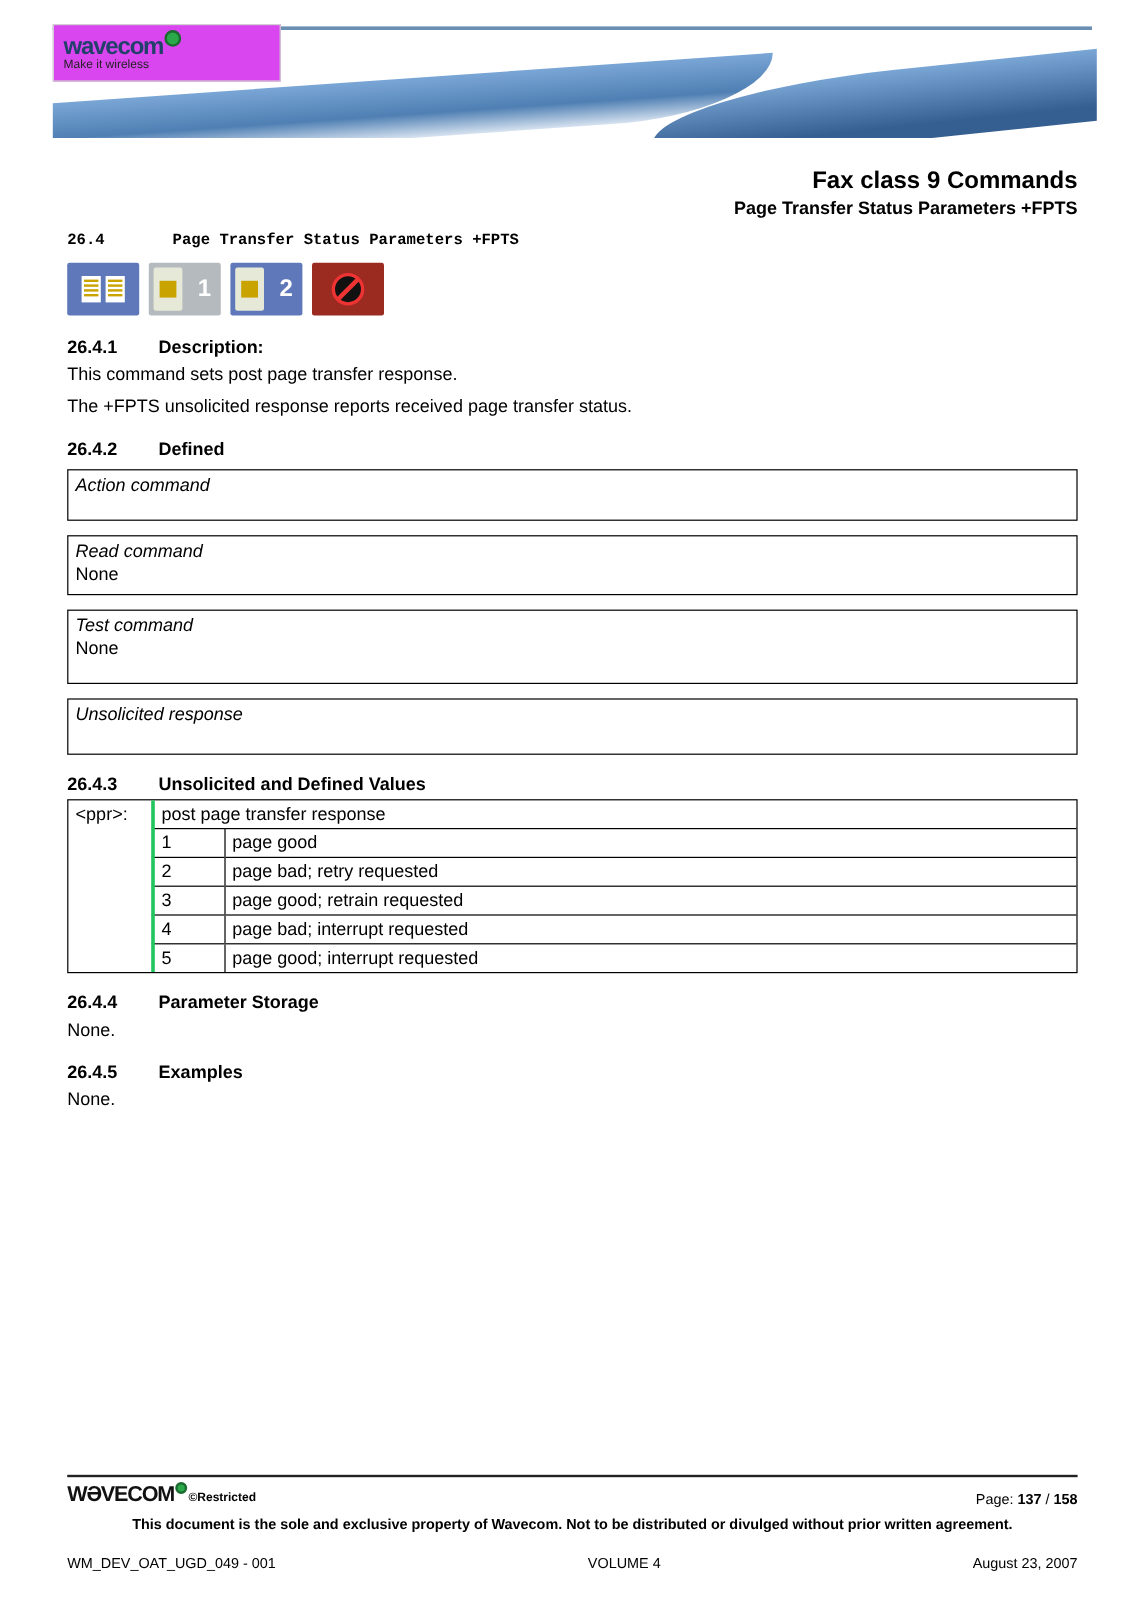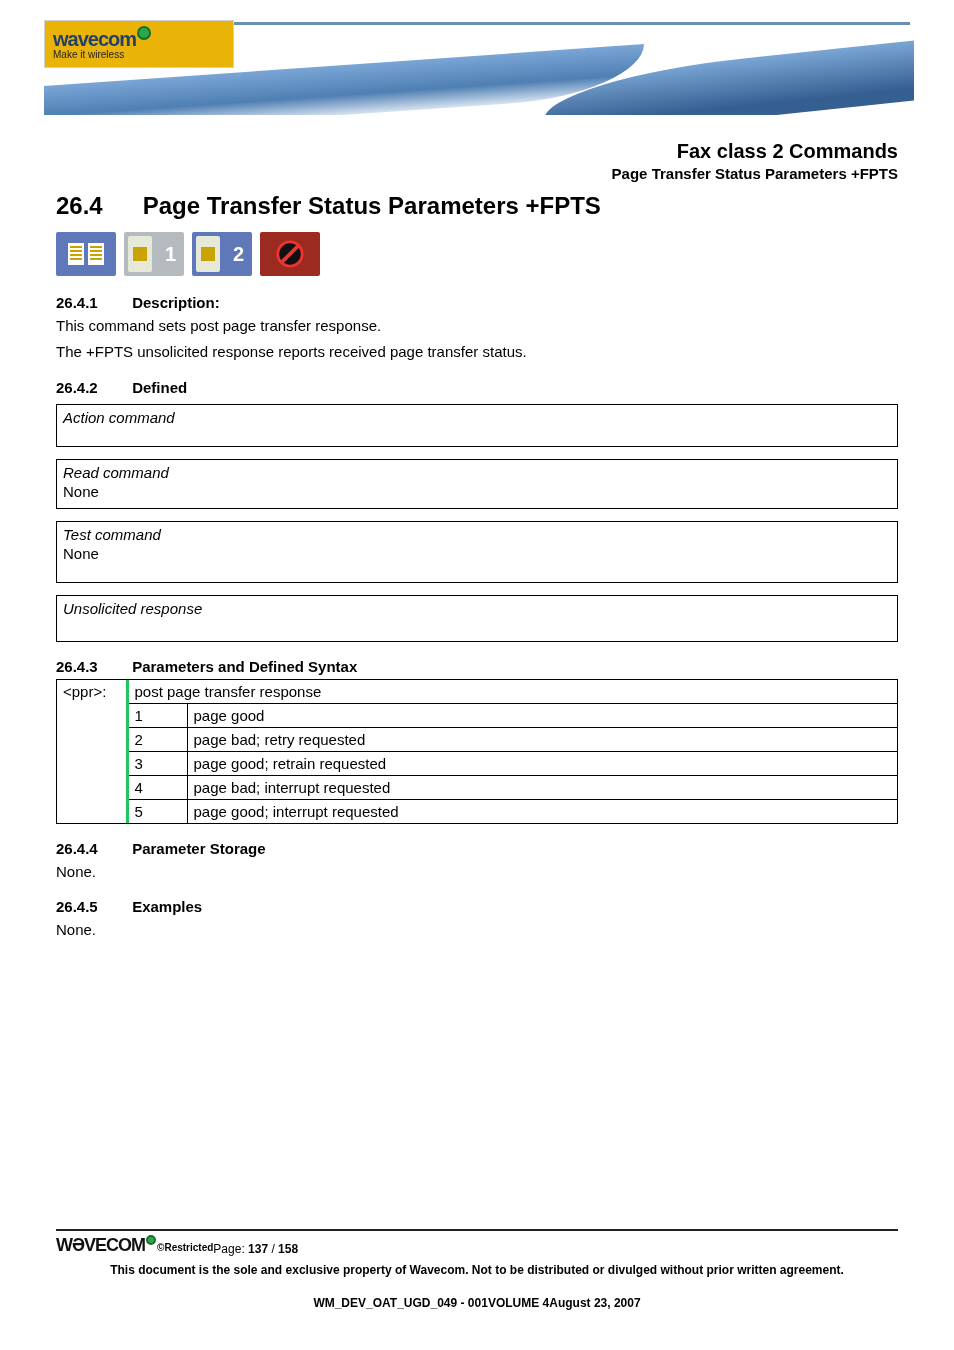--- a/index.html
+++ b/index.html
@@ -38,42 +38,42 @@
     transform: skewY(-4deg);
   }
   .swoosh-right {
     position:absolute; right:40px; top:35px; width:370px; height:60px;
     background: linear-gradient(180deg,#7aa6d6 0%, #355f90 80%);
     border-top-left-radius: 200px 40px;
     transform: skewY(-6deg);
   }
   .logo-box {
     position:absolute; left:44px; top:20px; width:190px; height:48px;
-    background:#eab308; border:1px solid #d0d0d0;
+    background:#d946ef; border:1px solid #d0d0d0;
     display:flex; flex-direction:column; justify-content:center;
     padding-left:8px;
     z-index:2;
   }
   .logo-text {
     font-weight:900; color:#23406b; font-size:20px; letter-spacing:-1px;
     display:flex; align-items:baseline;
   }
   .logo-g {
     position:relative; top:-6px; left:1px;
     display:inline-block; width:14px; height:14px; border-radius:50%;
     background:#2aa84a; border:2px solid #1a6b30;
   }
   .logo-tag { font-size:10px; color:#222; margin-top:-2px; }
 
   
   .title-block { text-align:right; margin-top:6px; margin-bottom:10px; }
   .title1 { font-size:20px; font-weight:700; font-family: Verdana, sans-serif; }
   .title2 { font-size:15px; font-weight:700; margin-top:2px; }
 
-  .h2 { font-family: Liberation Sans, sans-serif; font-weight:900; font-size:24px; margin:6px 0 12px 0; }
+  .h2 { font-family: Liberation Mono, monospace; font-weight:900; font-size:13px; margin:6px 0 12px 0; }
   .h2 .num { display:inline-block; width:80px; }
   .h3 { font-family: Arial Black, Arial, sans-serif; font-weight:900; font-size:15px; margin:16px 0 4px 0; color:#000; }
   .h3 .num { display:inline-block; width:72px; }
 
   
   .iconstrip { display:flex; gap:8px; margin:10px 0 18px 0; }
   .icon {
     width:60px; height:44px; border-radius:2px;
     display:flex; align-items:center; justify-content:center;
     background:#5e78b9; position:relative;
@@ -104,29 +104,29 @@
   .ptable { width:100%; border-collapse:collapse; font-size:15px; }
   .ptable td { vertical-align:top; padding:3px 6px; }
   .ptable .col0 { width:70px; border-right:3px solid #22c55e; font-weight:400; }
   .ptable .col1 { width:60px; border-right:1px solid #000; text-align:left; }
   .ptable .rowline td.col1, .ptable .rowline td.col2 { border-top:1px solid #000; }
   .ptable td.col2 {}
 
   
   .footer-zone { position:absolute; left:56px; right:56px; bottom:40px; }
   .footrule { border:0; border-top:2px solid #222; margin-bottom:4px; }
-  .footline1 { display:flex; justify-content:flex-start; align-items:flex-end; font-size:12px; }
+  .footline1 { display:flex; justify-content:space-between; align-items:flex-end; font-size:12px; }
   .footlogo { display:flex; align-items:baseline; }
   .footlogo .wv { font-family: Arial Black, Arial, sans-serif; font-weight:900; font-size:18px; letter-spacing:-1px; color:#111; }
   .footlogo .g  { position:relative; top:-6px; left:1px; display:inline-block;width:10px;height:10px;border-radius:50%;background:#2aa84a;border:2px solid #1a6b30;}
   .footlogo .rest { font-size:10px; font-weight:700; margin-left:2px; }
   .pagelbl { font-size:12px; }
   .pagelbl b { font-family: Arial Black, Arial, sans-serif; }
   .disclaimer { font-size:12px; font-weight:700; margin-top:6px; line-height:1.35;text-align:center; }
-  .footline2 { display:flex; justify-content:center; font-size:12px; font-weight:700; margin-top:18px; }
+  .footline2 { display:flex; justify-content:space-between; font-size:12px; font-weight:400; margin-top:18px; }
 </style>
 </head>
 <body>
 
 <div class="page">
 
   <div class="banner">
     <div class="banner-top"></div>
     <div class="banner-swoosh">
       <div class="swoosh-left"></div>
@@ -135,21 +135,21 @@
     <div class="logo-box">
       <div class="logo-text">
         <span>wavecom</span>
         <span class="logo-g"></span>
       </div>
       <div class="logo-tag">Make it wireless</div>
     </div>
   </div>
 
   <div class="title-block">
-    <div class="title1">Fax class 2 Commands</div>
+    <div class="title1">Fax class 9 Commands</div>
     <div class="title2">Page Transfer Status Parameters +FPTS</div>
   </div>
 
   <div class="h2">
     <span class="num">26.4</span>
     <span>Page Transfer Status Parameters +FPTS</span>
   </div>
 
   <div class="iconstrip">
     <div class="icon clip">
@@ -202,21 +202,21 @@
     <div class="label">Test command</div>
     <div class="none">None</div>
   </div>
 
   <div class="box" style="padding-bottom:24px">
     <div class="label">Unsolicited response</div>
   </div>
 
   <div class="h3">
     <span class="num">26.4.3</span>
-    <span>Parameters and Defined Syntax</span>
+    <span>Unsolicited and Defined Values</span>
   </div>
 
   <div class="ptable-wrap">
     <table class="ptable">
       <tbody>
           <tr>
         <td class="col0" rowspan="6">&lt;ppr&gt;:</td>
         <td class="col2" colspan="2">post page transfer response</td>
       </tr>
       <tr class="rowline">

